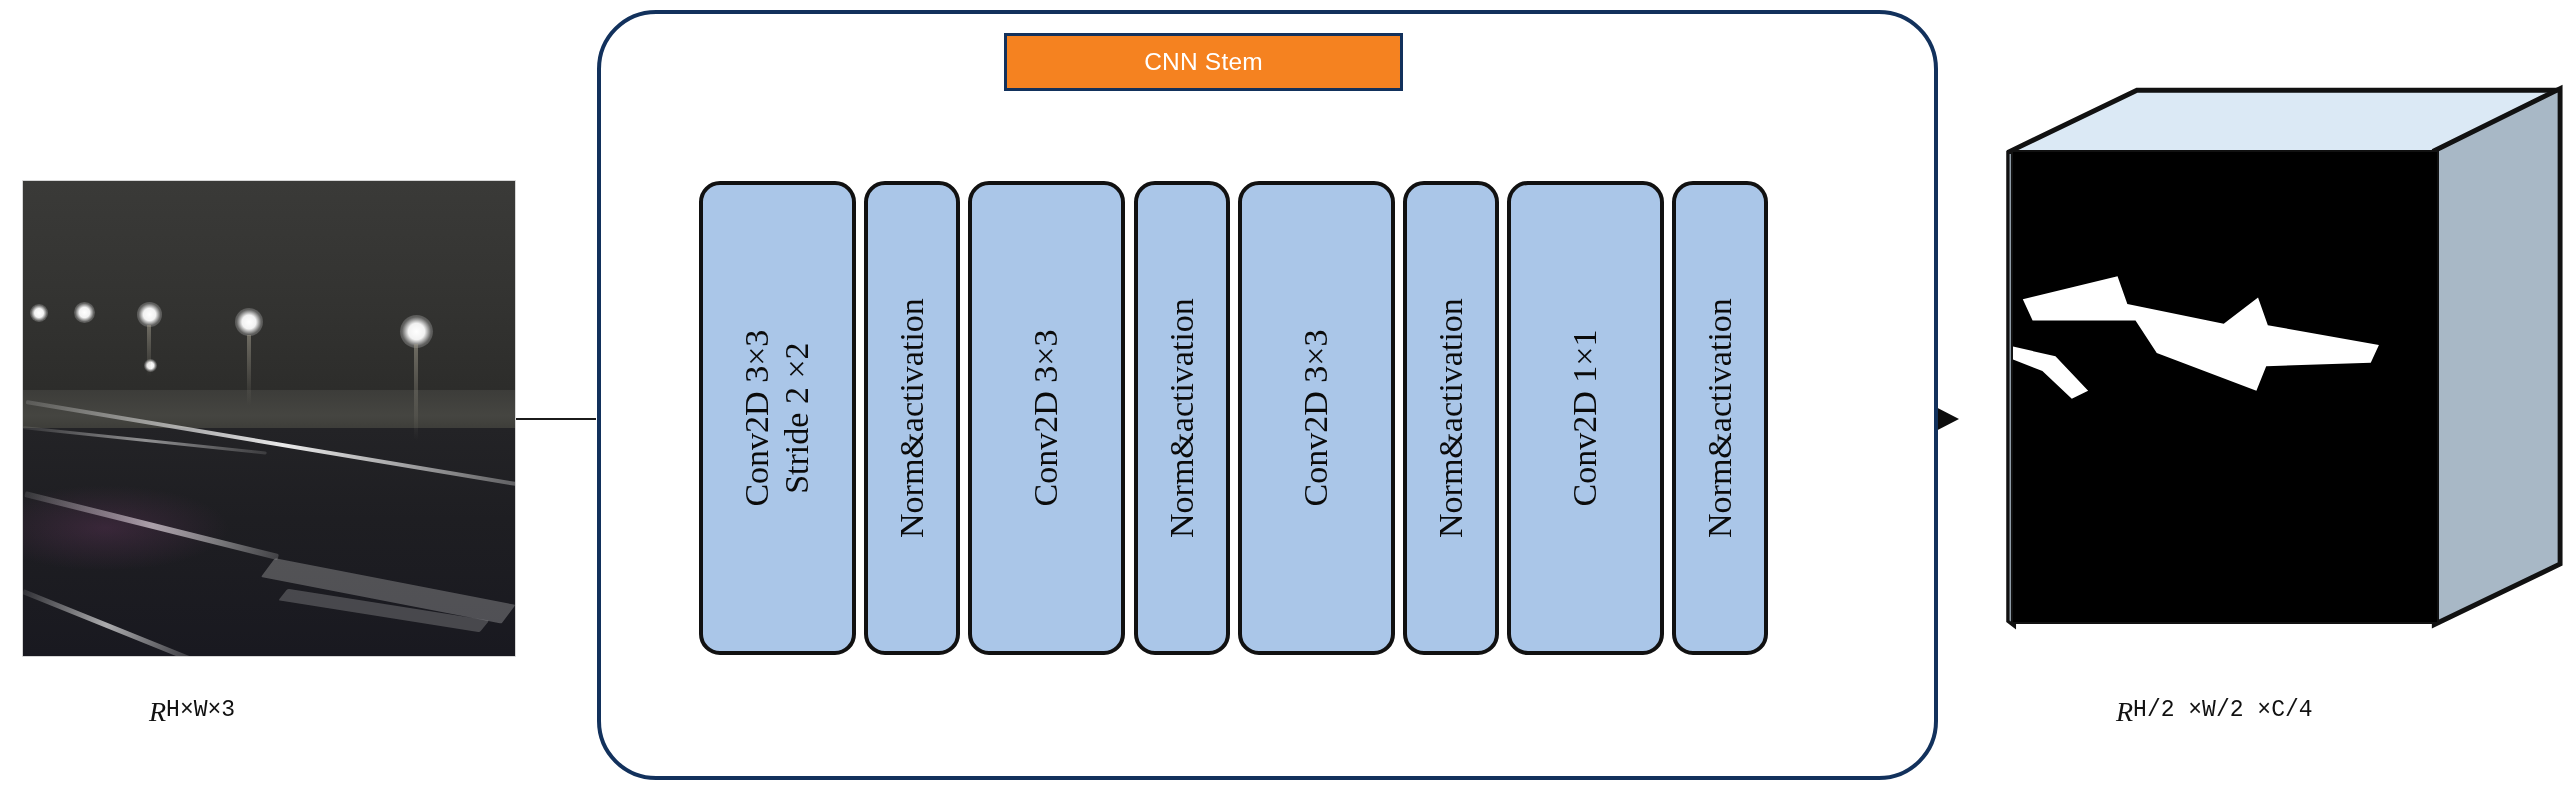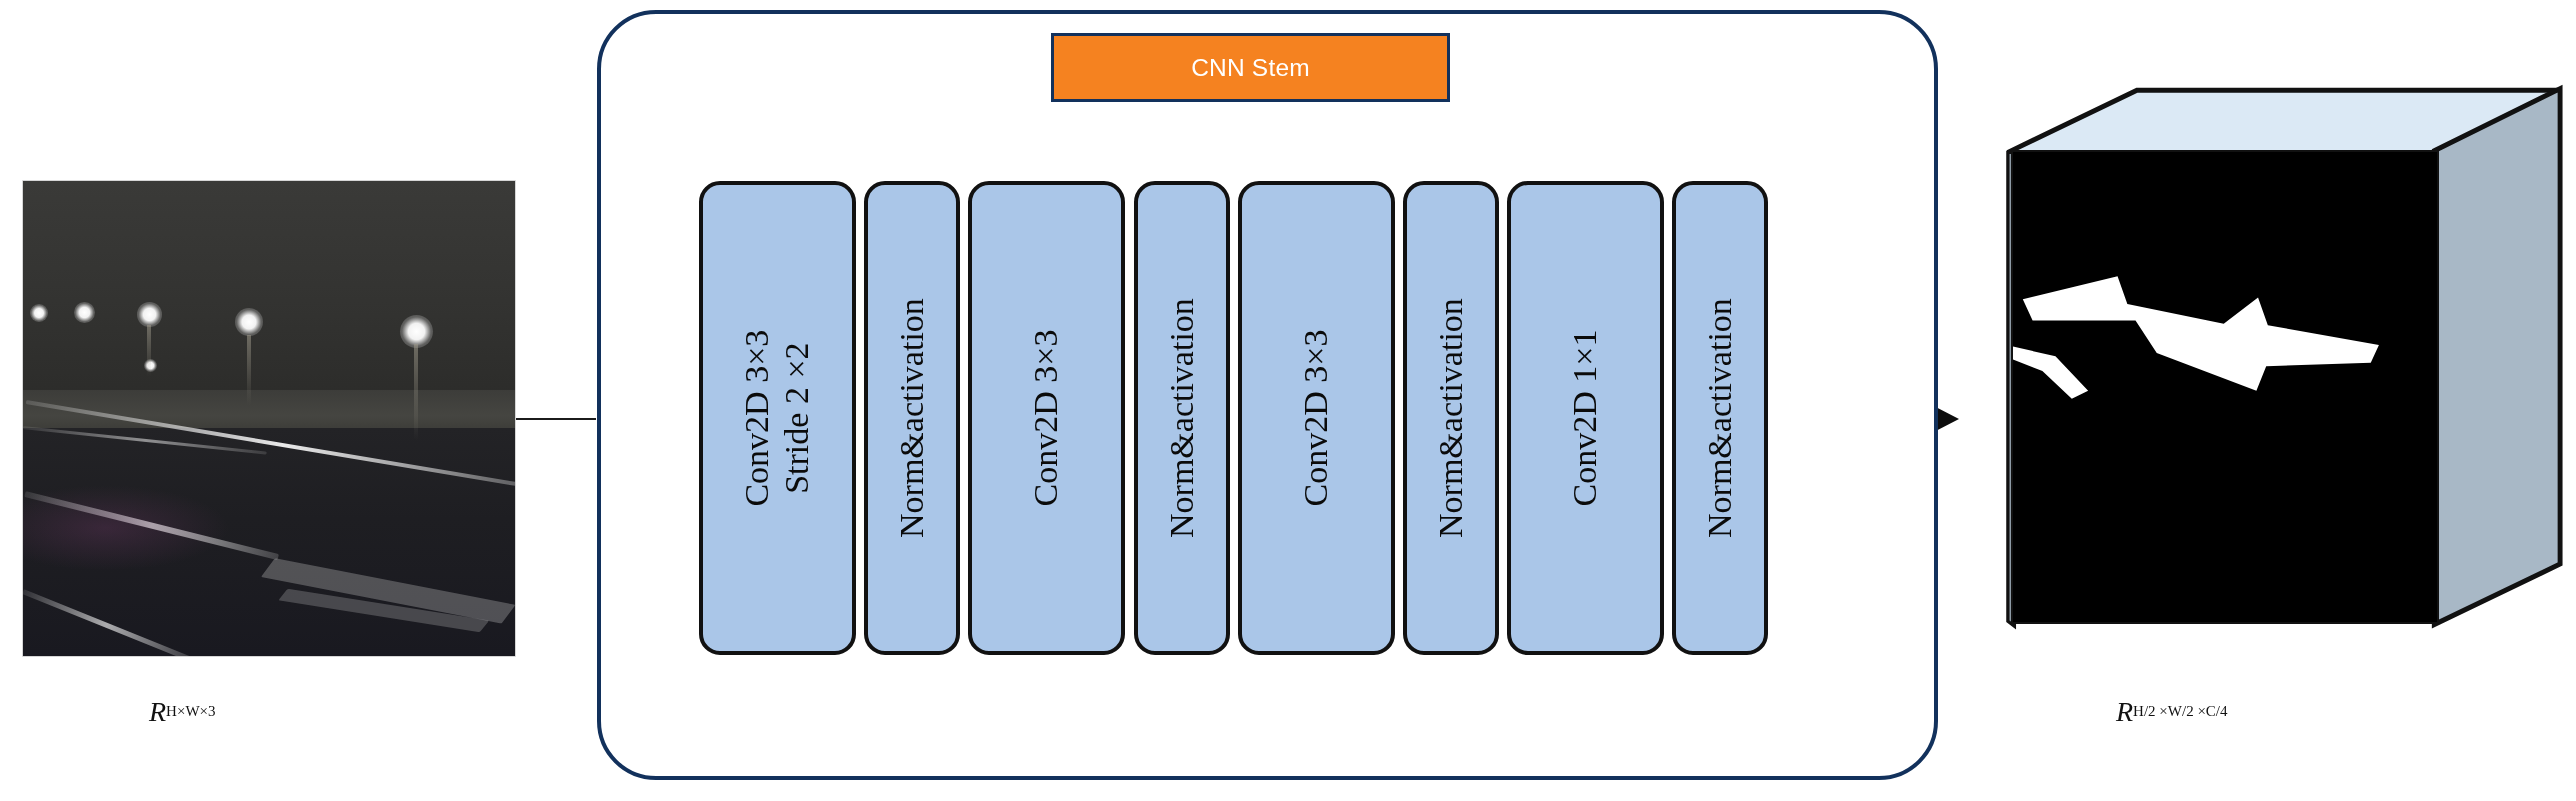--- a/index.html
+++ b/index.html
@@ -53,22 +53,22 @@
   }
 
   
   .tensor-label{
     position:absolute;white-space:nowrap;
     font-family:"Liberation Serif",serif;
     color:#111111;
   }
   .tensor-label .base{font-style:italic;font-size:28px;}
   .tensor-label .sup{
-    font-family:Liberation Serif, serif;
-    font-style:normal;font-size:15px;
+    font-family:Liberation Mono, monospace;
+    font-style:normal;font-size:23px;
     vertical-align:super;line-height:0;
   }
   #label-input{left:149px;top:696px;}
   #label-output{left:2116px;top:696px;}
 
   
   .connector-line{position:absolute;background:#1b1b1b;height:1.6px;}
   #conn-left{left:516px;top:418px;width:80px;}
   #conn-right{left:1879px;top:418px;width:51px;}
   .arrow-head{
@@ -83,21 +83,21 @@
   .stem-container{
     position:absolute;left:597px;top:9.8px;width:1341px;height:770px;
     border:4.9px solid #12315c;
     border-radius:59px;
     box-sizing:border-box;
     background:#ffffff;
   }
 
   
   .stem-badge{
-    position:absolute;left:1051px;top:33px;width:399px;height:69px;
+    position:absolute;left:1004px;top:33px;width:399px;height:58px;
     background:#f58220;
     border:3.3px solid #12315c;
     box-sizing:border-box;
     display:flex;align-items:center;justify-content:center;
     color:#ffffff;
     font-size:24.5px;
     font-family:"Liberation Sans",sans-serif;
     letter-spacing:0.2px;
   }
 

